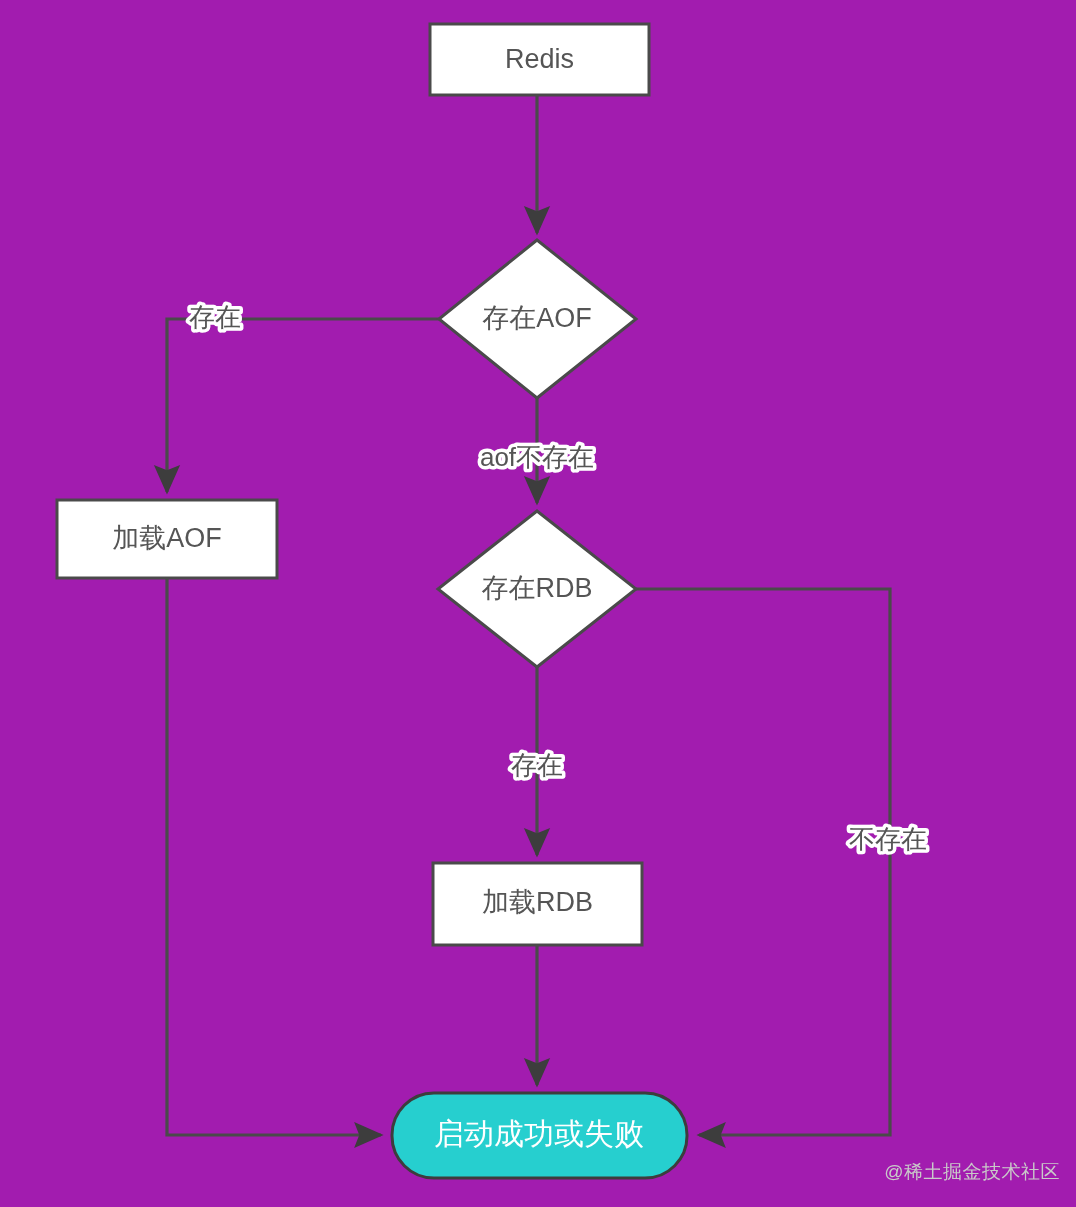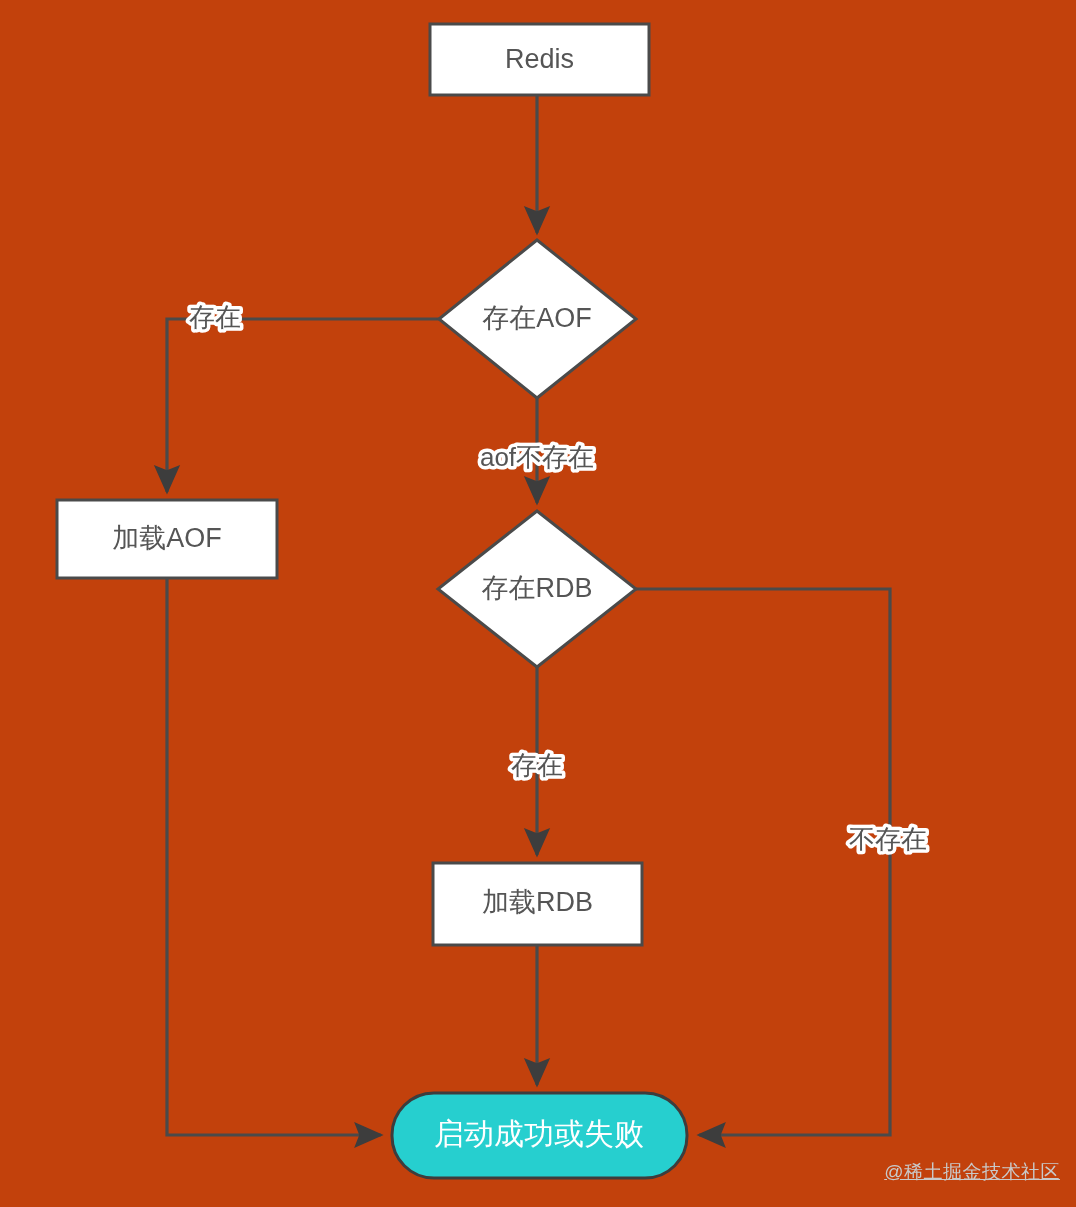--- a/index.html
+++ b/index.html
@@ -10,21 +10,21 @@
   body {
     width: 1076px;
     height: 1207px;
     font-family: "Liberation Sans", "DejaVu Sans", sans-serif;
     overflow: hidden;
   }
   #diagram-root {
     position: relative;
     width: 1076px;
     height: 1207px;
-    background: #c2410c;
+    background: #a21caf;
   }
   svg.flow {
     display: block;
     width: 1076px;
     height: 1207px;
   }
   .node-shape {
     fill: #ffffff;
     stroke: #4a4a4a;
     stroke-width: 3;
@@ -64,21 +64,20 @@
   }
   .watermark {
     position: absolute;
     right: 16px;
     bottom: 22px;
     font-family: "Liberation Sans", "DejaVu Sans", sans-serif;
     font-size: 19px;
     color: #c9c9c9;
     letter-spacing: 0.5px;
     white-space: nowrap;
-    text-decoration: underline;
   }
 </style>
 </head>
 <body>
 
 <div id="diagram-root">
 
   <svg class="flow" viewBox="0 0 1076 1207">
     <defs>
       <marker id="arrowhead" markerWidth="10" markerHeight="9" refX="8.4" refY="4.5" orient="auto" markerUnits="strokeWidth">

